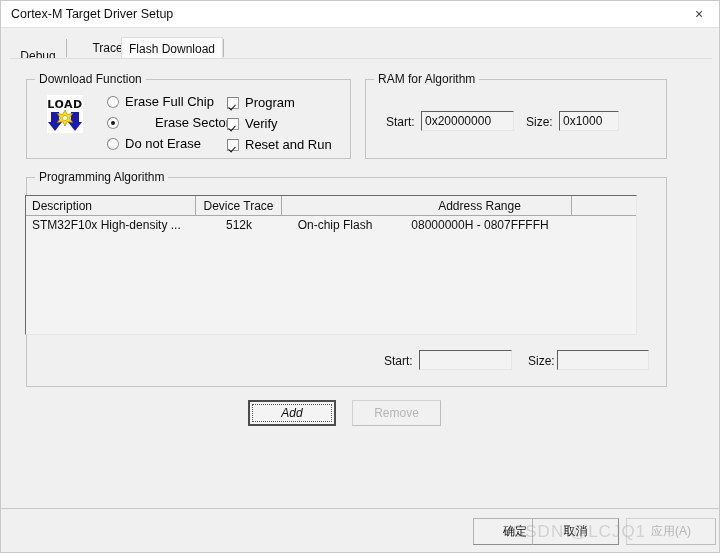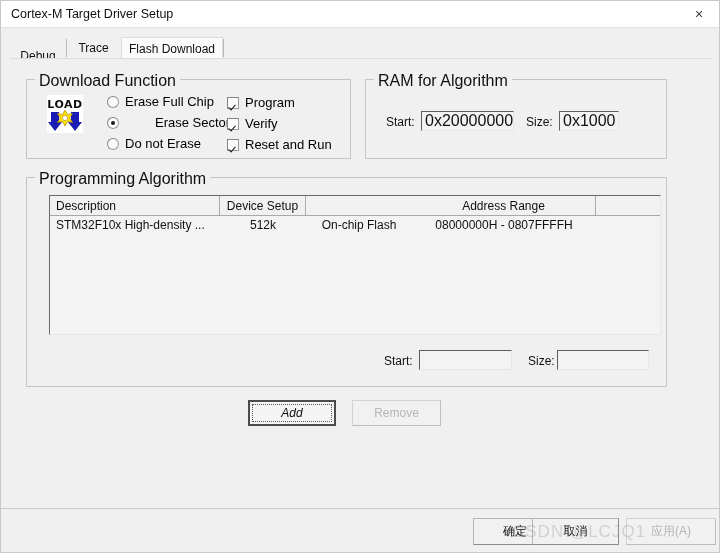--- a/index.html
+++ b/index.html
@@ -98,21 +98,21 @@
     position: absolute;
     border: 1px solid #c4c4c4;
     box-sizing: border-box;
     background: transparent;
   }
   .group-label {
     position: absolute;
     top: -8px; left: 8px;
     background: #f0f0f0;
     padding: 0 4px;
-    font-size: 16px;
+    font-size: 12px;
     color: #101010;
     white-space: nowrap;
   }
 
   
   #load-icon {
     position: absolute;
     left: 46px; top: 94px;
     width: 36px; height: 38px;
     background: #ffffff;
@@ -177,33 +177,33 @@
     white-space: nowrap;
   }
   .textfield {
     position: absolute;
     box-sizing: border-box;
     background: #f3f3f3;
     border: 1px solid #e6e6e6;
     border-top: 1px solid #5d5d5d;
     border-left: 1px solid #5d5d5d;
     font-family: "Liberation Sans", "DejaVu Sans", sans-serif;
-    font-size: 16px;
+    font-size: 12px;
     color: #101010;
     padding: 0 3px;
     display: flex;
     align-items: center;
     overflow: hidden;
     white-space: nowrap;
   }
 
   
   #listview {
     position: absolute;
-    left: 48px; top: 194px;
+    left: 24px; top: 194px;
     width: 612px; height: 140px;
     background: #f3f3f3;
     border: 1px solid #e6e6e6;
     border-top: 1px solid #6a6a6a;
     border-left: 1px solid #6a6a6a;
     box-sizing: border-box;
     overflow: hidden;
   }
   #listview-header {
     position: relative;
@@ -316,21 +316,21 @@
   <div id="titlebar">
     <div id="title-text">Cortex-M Target Driver Setup</div>
     <div id="close-button">×</div>
   </div>
 
   <div id="tabstrip">
     <div class="tab" style="left:0px; width:56px;margin-top:8px;">
       <span>Debug</span>
     </div>
     <div class="tab-sep" style="left:56px;"></div>
-    <div class="tab" style="left:57px; width:53px;">
+    <div class="tab" style="left:71px; width:53px;">
       <span>Trace</span>
     </div>
     <div class="tab active" style="left:111px; width:102px;">
       <span>Flash Download</span>
     </div>
     <div class="tab-sep" style="left:213px;"></div>
   </div>
 
   <div id="tabpage"></div>
 
@@ -386,21 +386,21 @@
   <div class="field-label" style="left:525px; top:114px;">Size:</div>
   <div class="textfield" style="left:558px; top:110px; width:60px; height:20px;">0x1000</div>
 
   <div class="group" style="left:25px; top:176px; width:641px; height:210px;">
     <div class="group-label">Programming Algorithm</div>
   </div>
 
   <div id="listview">
     <div id="listview-header">
       <div class="col-head left" style="left:0px; width:170px;">Description</div>
-      <div class="col-head center" style="left:170px; width:86px;">Device Setup</div>
+      <div class="col-head center" style="left:170px; width:86px;">Device Trace</div>
       <div class="col-head center" style="left:362px; width:184px;">Address Range</div>
       <div class="col-head center" style="left:546px; width:64px; border-right:none;"></div>
     </div>
     <div id="listview-rows">
       <div class="lv-row">
         <div class="lv-cell left" style="left:0px; width:170px;">STM32F10x High-density ...</div>
         <div class="lv-cell center" style="left:170px; width:86px;">512k</div>
         <div class="lv-cell center" style="left:256px; width:106px;">On-chip Flash</div>
         <div class="lv-cell center" style="left:362px; width:184px;">08000000H - 0807FFFFH</div>
         <div class="lv-cell center" style="left:546px; width:64px;"></div>

